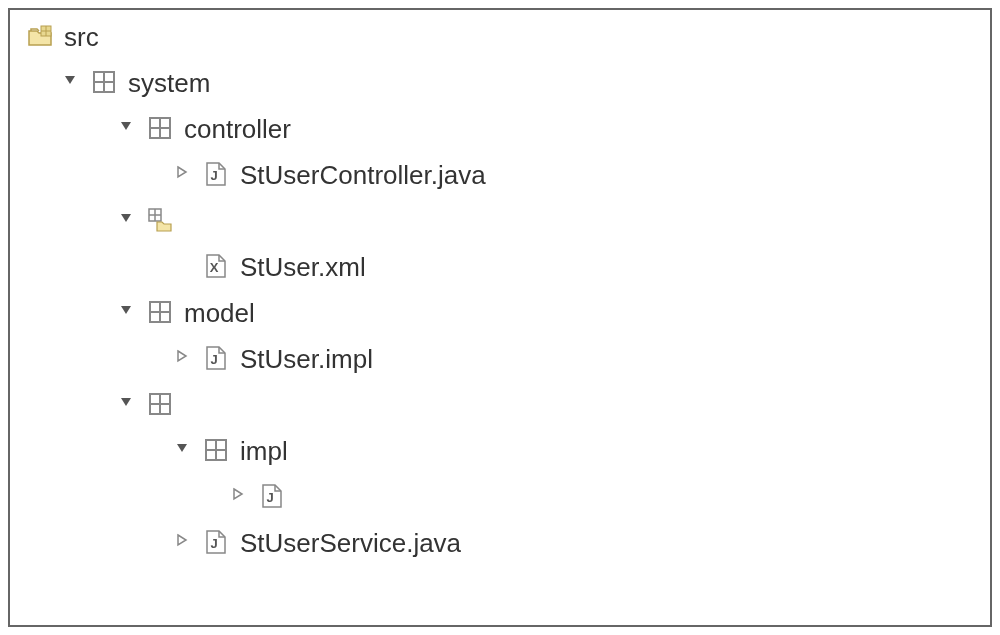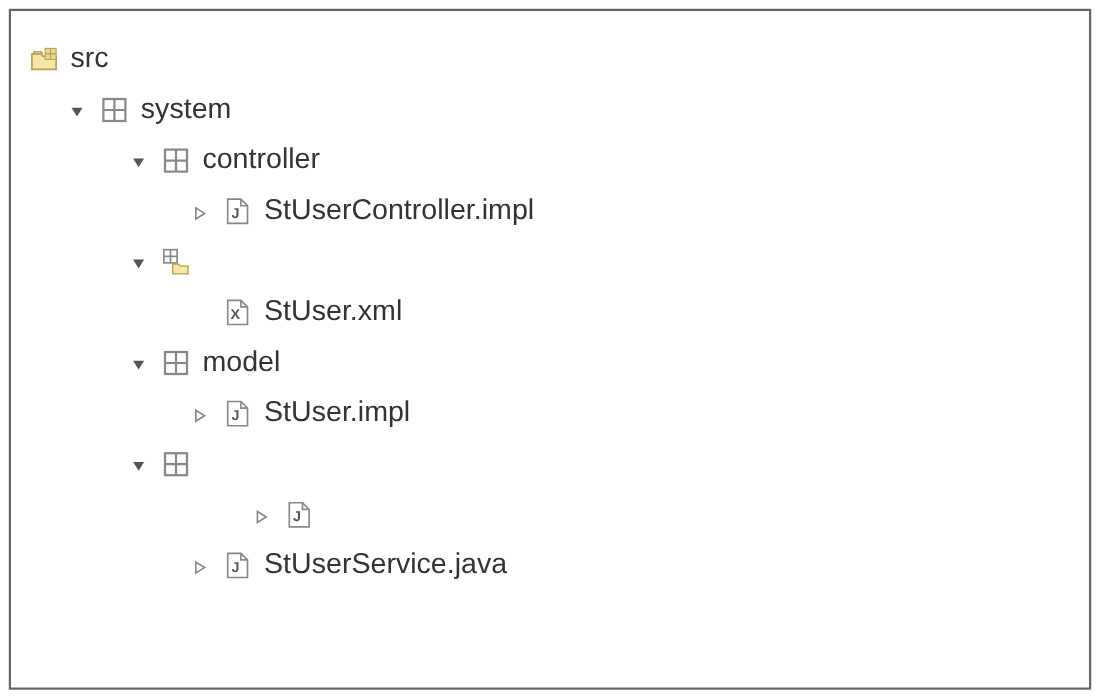--- a/index.html
+++ b/index.html
@@ -15,21 +15,21 @@
     }
     .tree-container {
       border: 2px solid #666666;
       padding: 12px 16px;
       width: 984px;
       height: 619px;
       overflow: hidden;
     }
     .tree-node {
       display: flex;
-      align-items: flex-end;
+      align-items: flex-start;
       height: 46px;
       white-space: nowrap;
     }
     .indent {
       display: inline-block;
       width: 56px;
       flex-shrink: 0;
     }
     .indent-half {
       display: inline-block;
@@ -142,21 +142,21 @@
           <path d="M 3 2 L 11 7 L 3 12 Z" fill="none" stroke="#888" stroke-width="1.5"></path>
         </svg>
     </span>
     <span class="icon">
       <svg viewBox="0 0 26 26">
         <path d="M 4 2 L 16 2 L 22 8 L 22 24 L 4 24 Z" fill="#ffffff" stroke="#888888" stroke-width="1.5"></path>
         <path d="M 16 2 L 16 8 L 22 8" fill="none" stroke="#888888" stroke-width="1.5"></path>
         <text x="11" y="19" font-size="13" font-weight="bold" fill="#555" text-anchor="middle">J</text>
       </svg>
     </span>
-    <span class="label">StUserController.impl</span>
+    <span class="label">StUserController.java</span>
   </div>
 
   <div class="tree-node">
     <span class="indent"></span>
     <span class="indent-half"></span>
     <span class="arrow arrow-expanded">
       <svg viewBox="0 0 14 14">
           <path d="M 3 2 L 11 7 L 3 12 Z"></path>
         </svg>
     </span>
@@ -232,20 +232,38 @@
     </span>
     <span class="icon">
       <svg viewBox="0 0 26 26">
         <rect x="3" y="3" width="20" height="20" fill="none" stroke="#888888" stroke-width="2"></rect>
         <line x1="3" y1="13" x2="23" y2="13" stroke="#888888" stroke-width="2"></line>
         <line x1="13" y1="3" x2="13" y2="23" stroke="#888888" stroke-width="2"></line>
       </svg>
     </span>
   </div>
 
+  <div class="tree-node">
+    <span class="indent"></span>
+    <span class="indent"></span>
+    <span class="indent-half"></span>
+    <span class="arrow arrow-expanded">
+      <svg viewBox="0 0 14 14">
+          <path d="M 3 2 L 11 7 L 3 12 Z"></path>
+        </svg>
+    </span>
+    <span class="icon">
+      <svg viewBox="0 0 26 26">
+        <rect x="3" y="3" width="20" height="20" fill="none" stroke="#888888" stroke-width="2"></rect>
+        <line x1="3" y1="13" x2="23" y2="13" stroke="#888888" stroke-width="2"></line>
+        <line x1="13" y1="3" x2="13" y2="23" stroke="#888888" stroke-width="2"></line>
+      </svg>
+    </span>
+    <span class="label">impl</span>
+  </div>
 
   <div class="tree-node">
     <span class="indent"></span>
     <span class="indent"></span>
     <span class="indent"></span>
     <span class="indent-half"></span>
     <span class="arrow arrow-collapsed">
       <svg viewBox="0 0 14 14">
           <path d="M 3 2 L 11 7 L 3 12 Z" fill="none" stroke="#888" stroke-width="1.5"></path>
         </svg>

